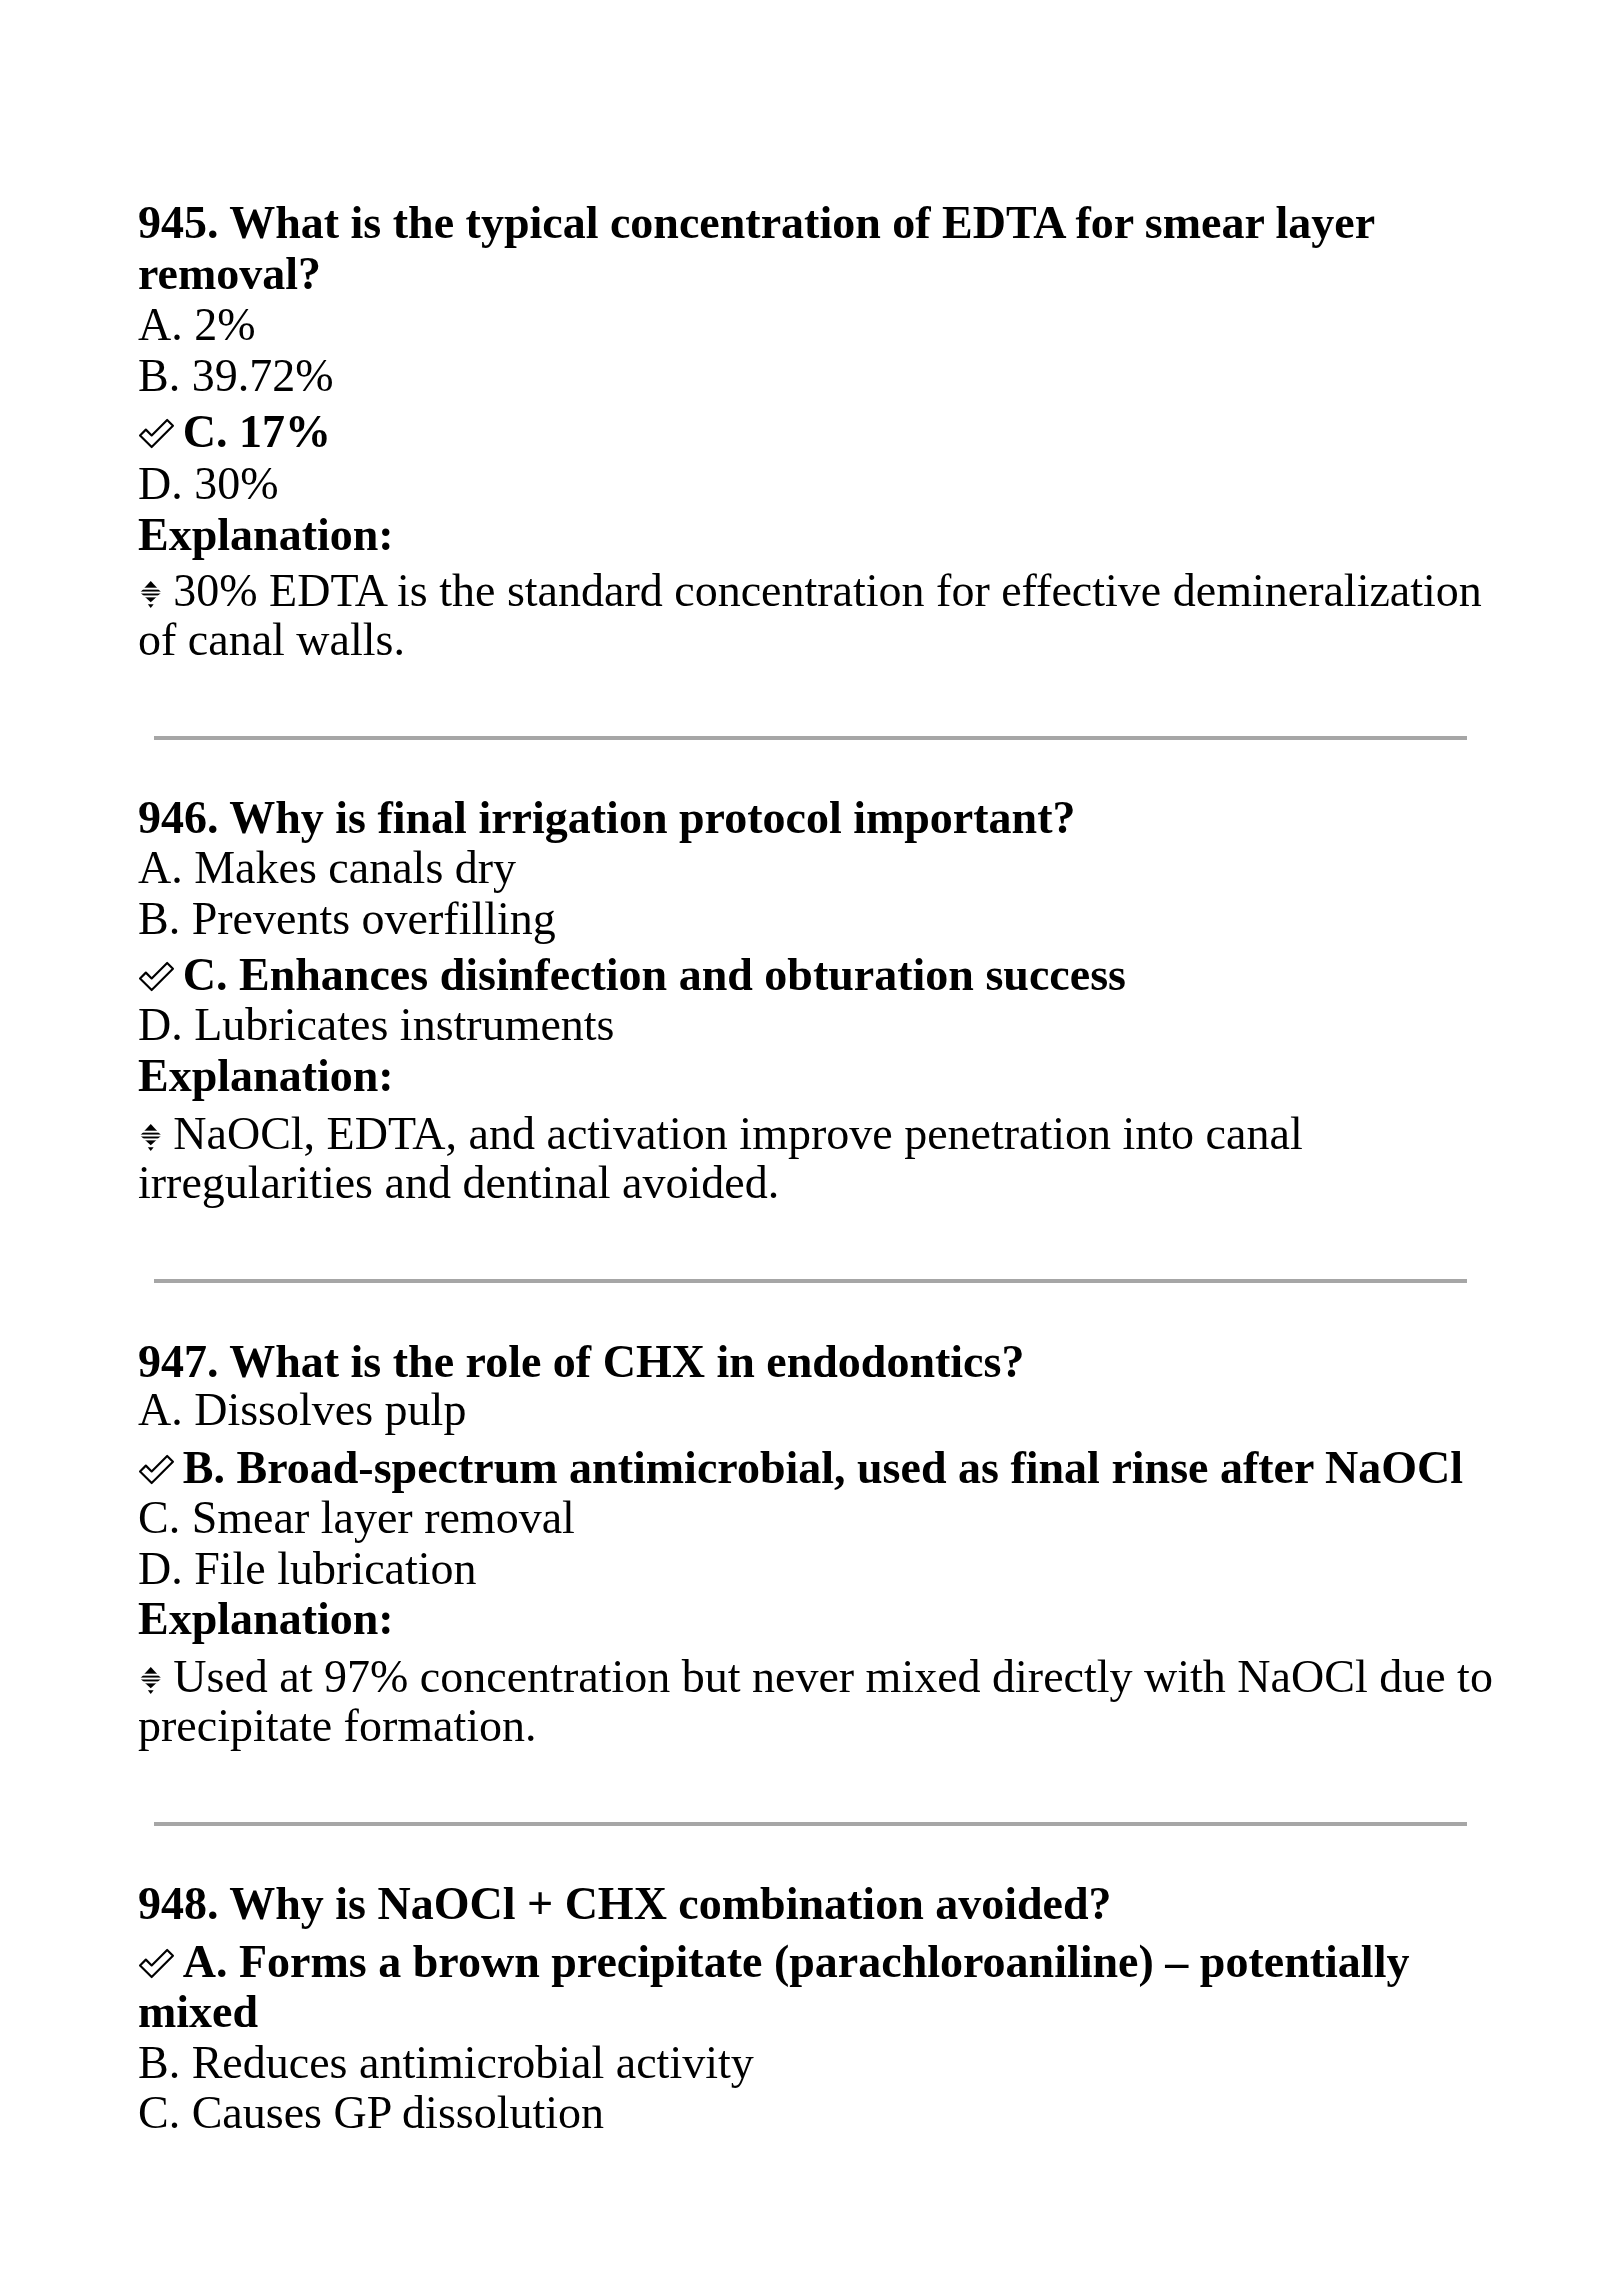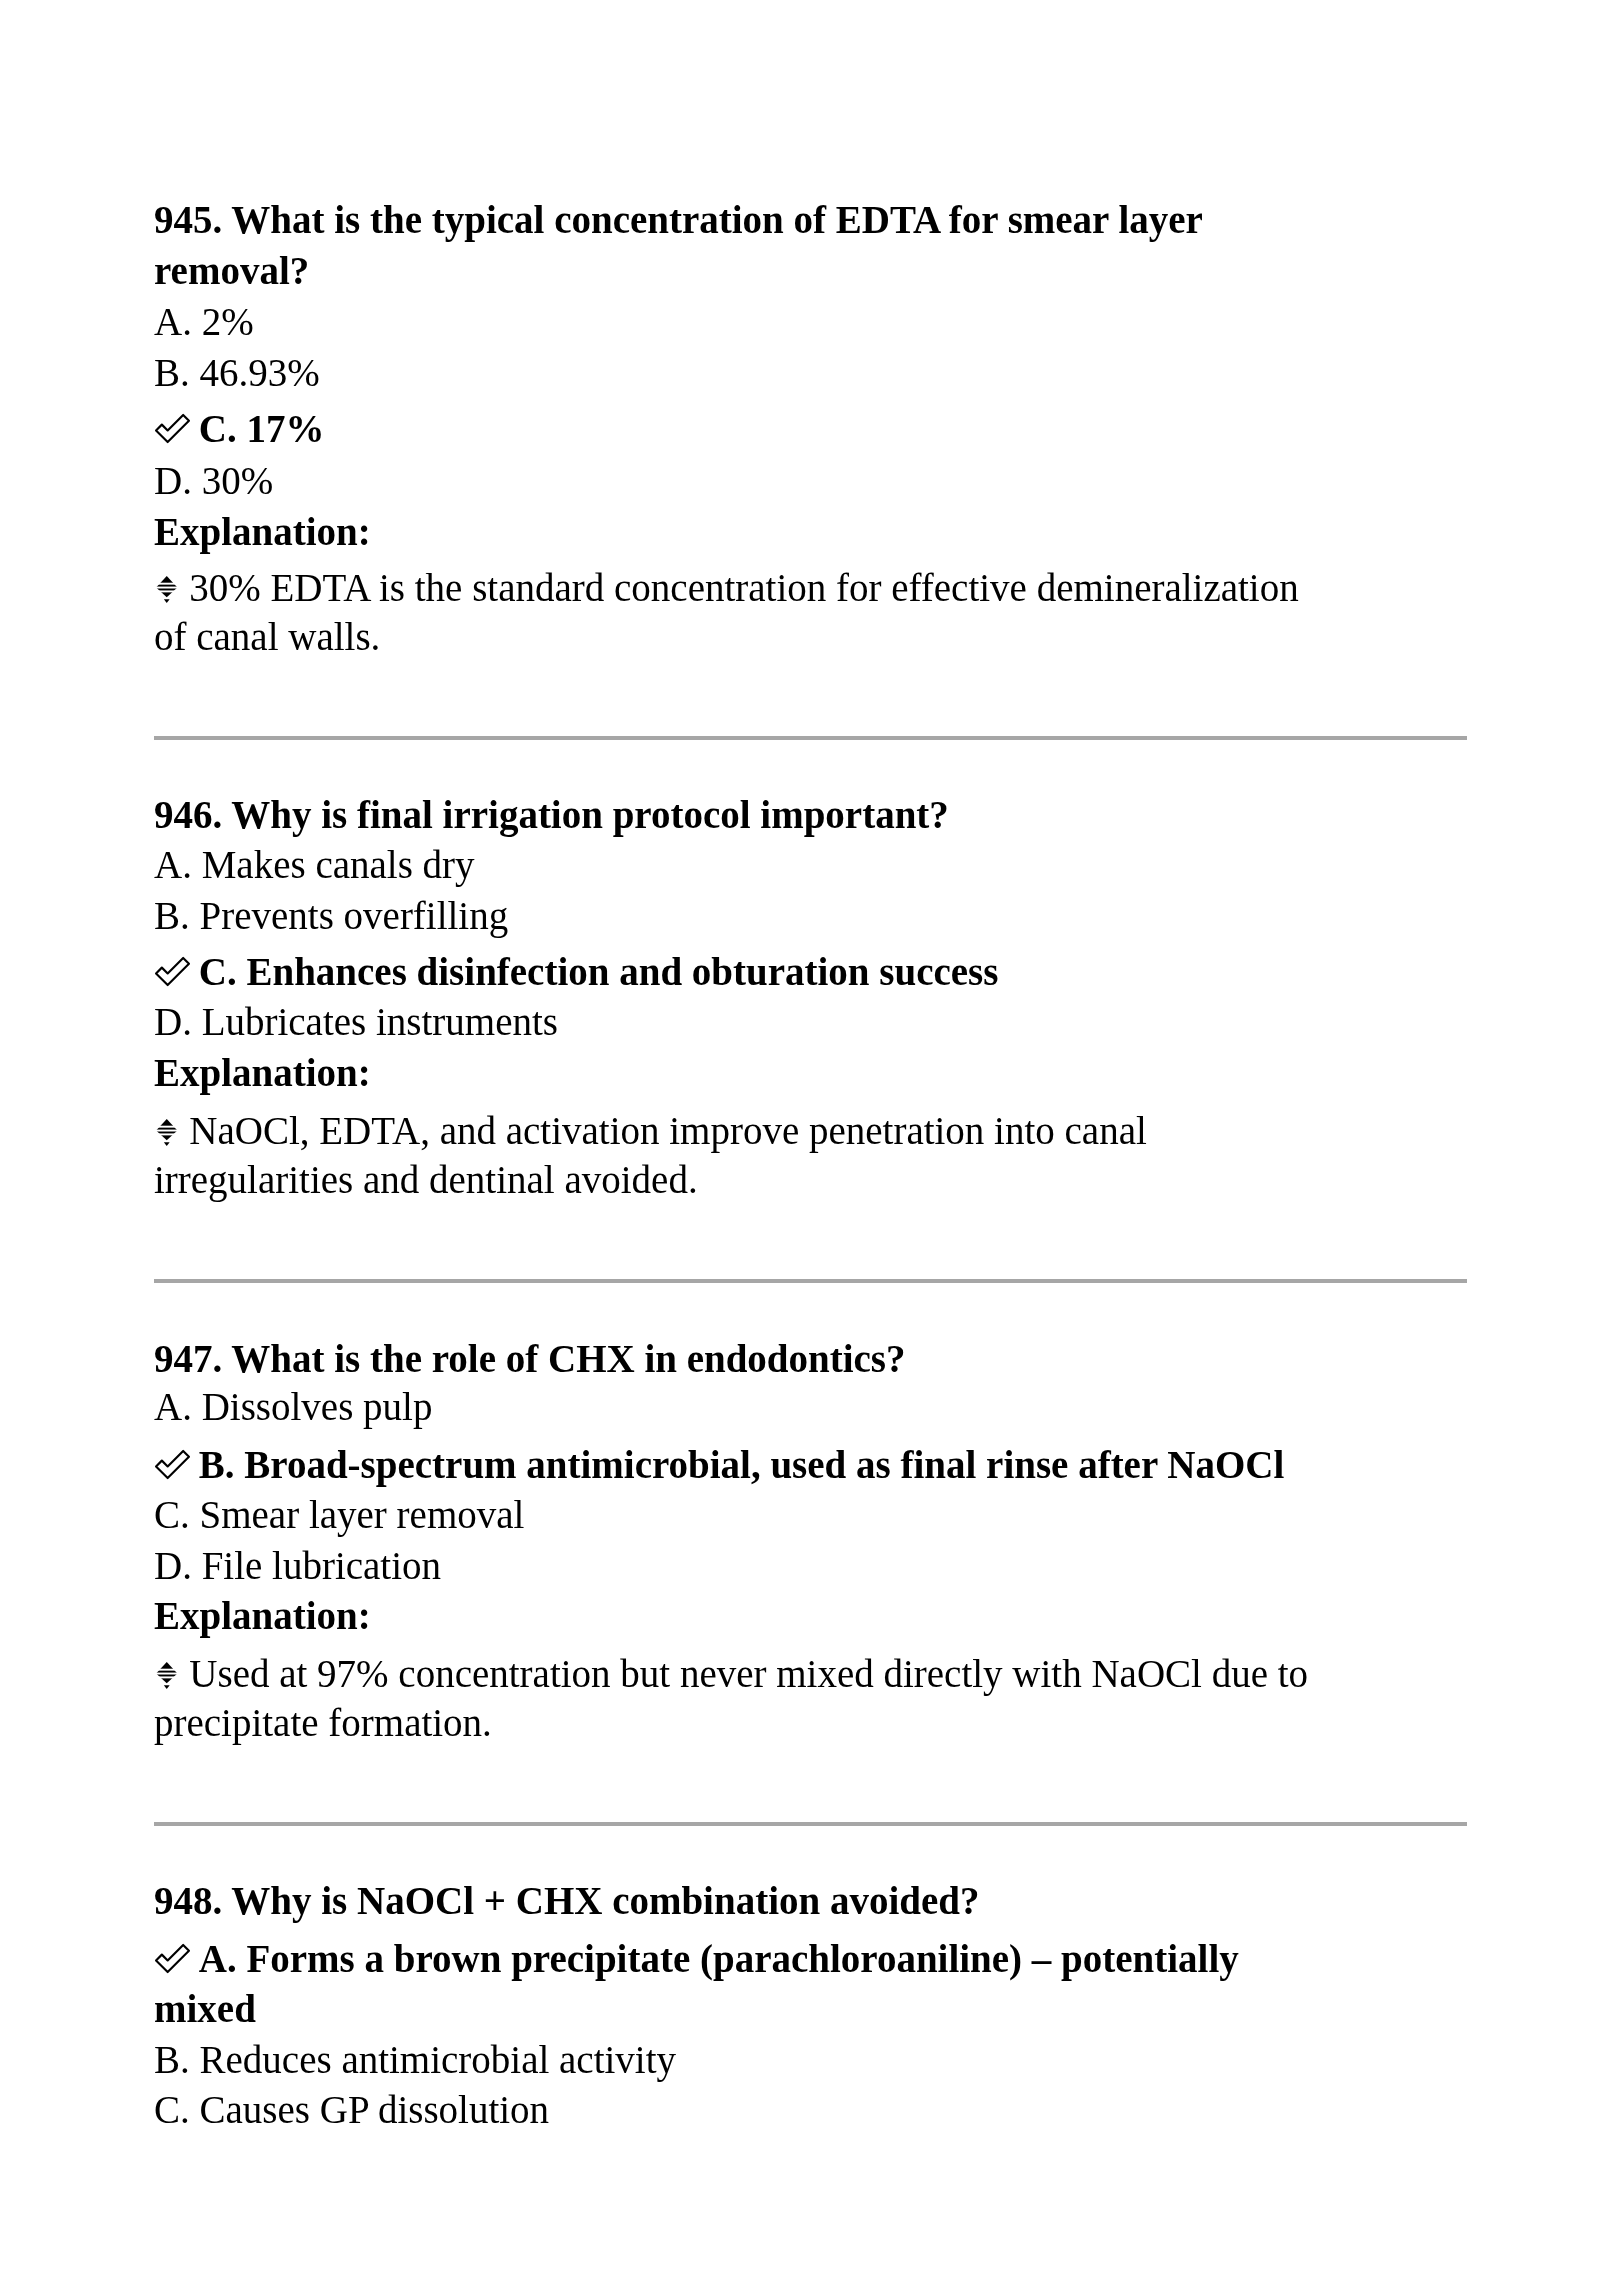--- a/index.html
+++ b/index.html
@@ -1,31 +1,31 @@
 <!DOCTYPE html>
 <html><head>
   <meta charset="utf-8">
   <style>
     html, body { margin: 0; padding: 0; background: #ffffff; }
     body { width: 1621px; height: 2293px; position: relative; overflow: hidden;
            font-family: "Liberation Serif", "DejaVu Serif", serif; color: #000; }
-    .line { position: absolute; left: 154px; white-space: nowrap; font-size: 39px; line-height: 1; }
+    .line { position: absolute; left: 138px; white-space: nowrap; font-size: 46px; line-height: 1; }
     .bold { font-weight: bold; }
     .check { display: inline-block; width: 37px; height: 31px; vertical-align: -2px; margin-right: 7.8px; }
     .bullet { display: inline-block; width: 25.5px; height: 29px; vertical-align: -2px; margin-right: 9.8px; }
     .divider { position: absolute; left: 154px; width: 1313px; height: 3.9px; background: #a6a6a6; }
   </style>
 </head>
 <body>
 
 <div>
   <div class="line bold" style="top:200px">945. What is the typical concentration of EDTA for smear layer</div>
   <div class="line bold" style="top:251px">removal?</div>
   <div class="line" style="top:302px">A. 2%</div>
-  <div class="line" style="top:353px">B. 46.93%</div>
+  <div class="line" style="top:353px">B. 39.72%</div>
   <div class="line bold" style="top:409px">
     <svg class="check" viewBox="0 0 38 32">
         <path d="M2 18 L8 12 L14 18 L30 2 L36 8 L14 30 Z" fill="none" stroke="#000" stroke-width="2.2" stroke-linejoin="round"></path>
       </svg><span>C. 17%</span>
   </div>
   <div class="line" style="top:461px">D. 30%</div>
   <div class="line bold" style="top:512px">Explanation:</div>
   <div class="line" style="top:568px">
     <svg class="bullet" viewBox="0 0 26 30">
         <path d="M13 2 L24 14 L13 24 L2 14 Z" fill="#000"></path>

